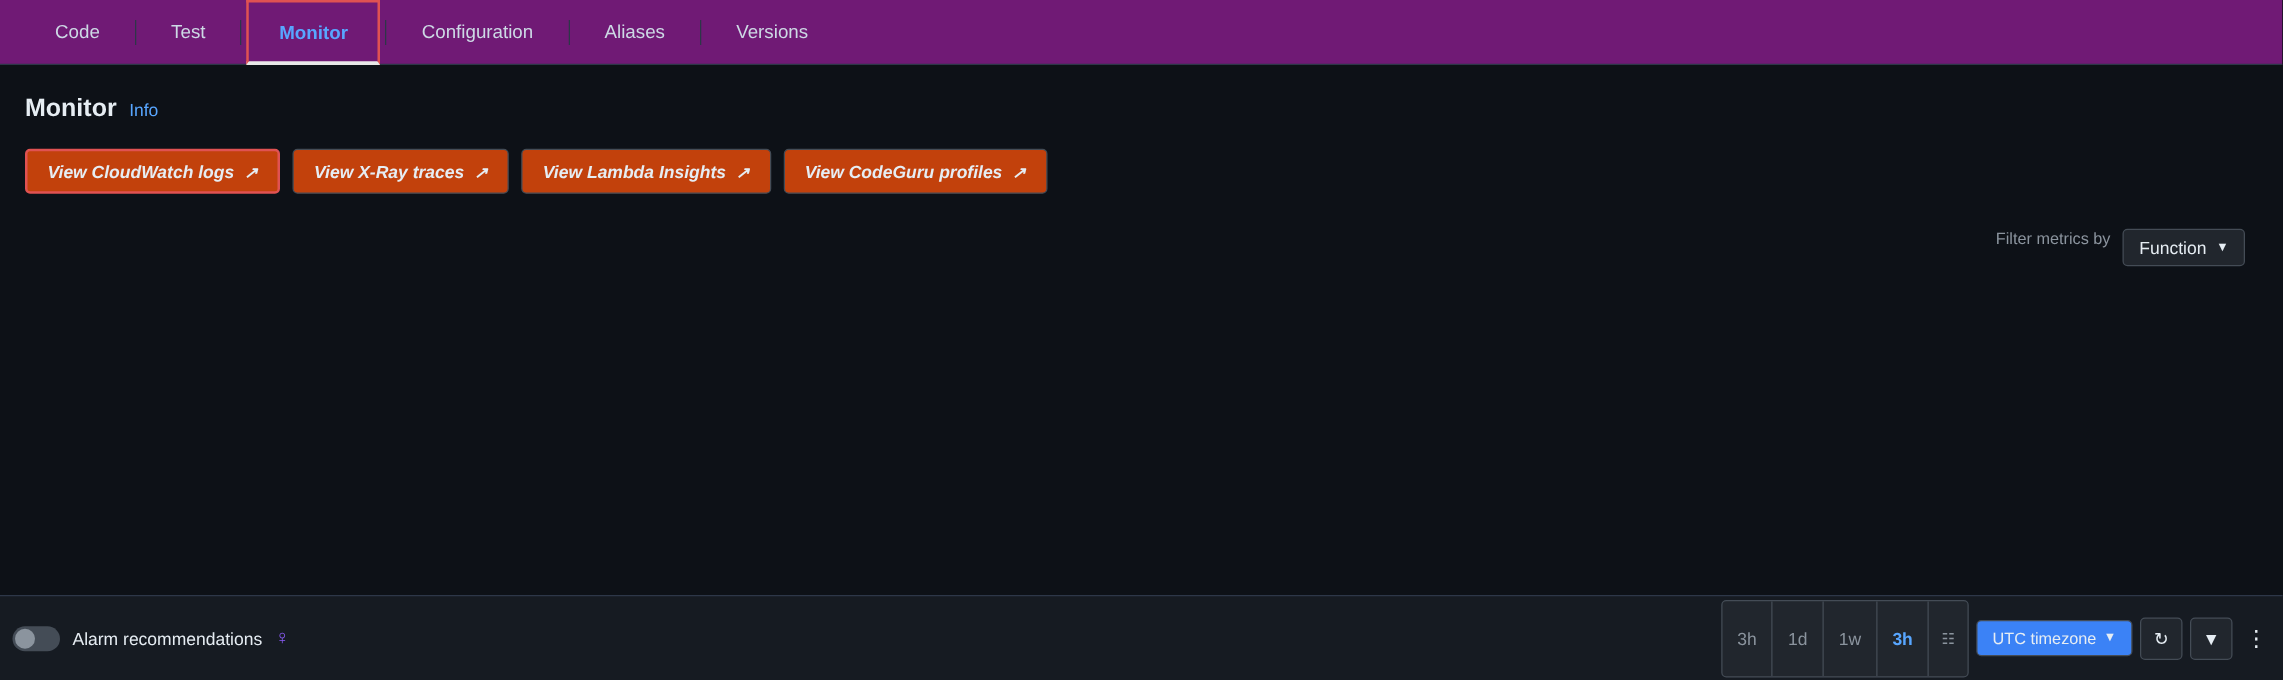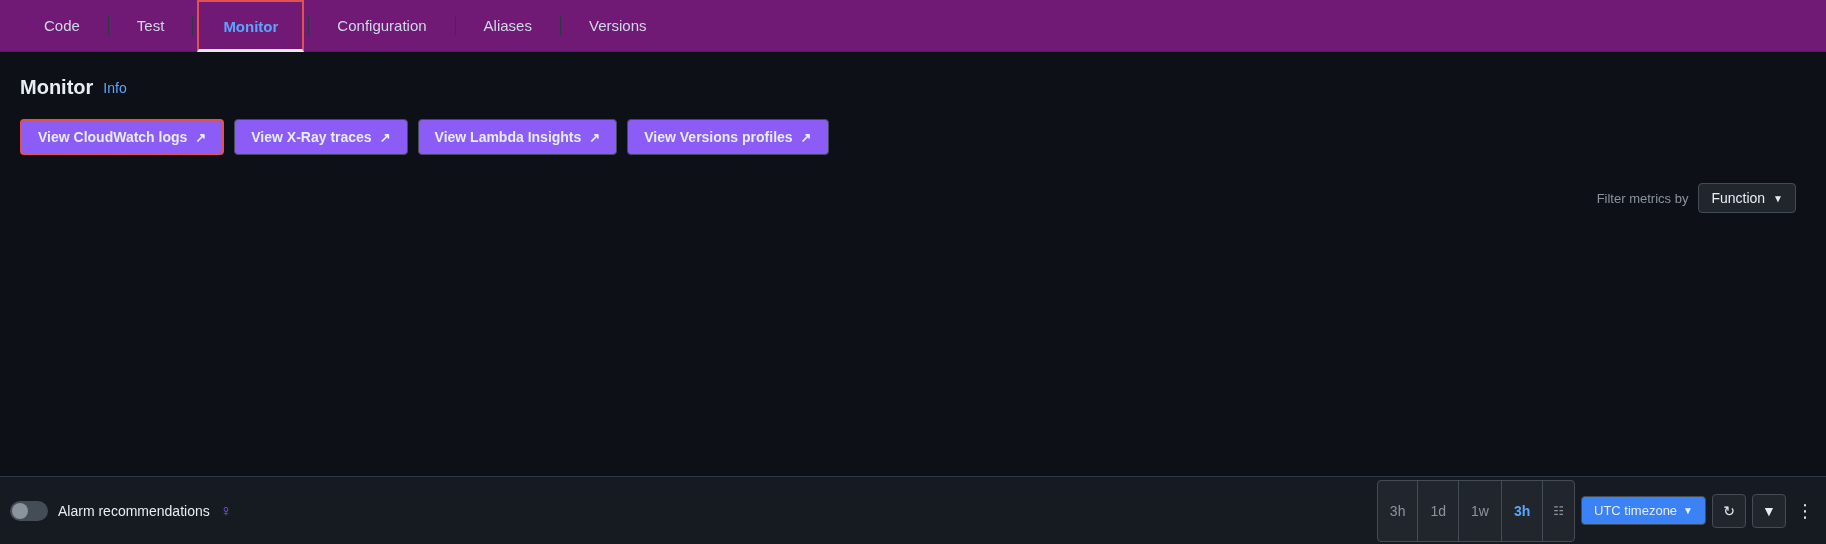--- a/index.html
+++ b/index.html
@@ -72,41 +72,42 @@
     .action-buttons {
       display: flex;
       gap: 10px;
       margin-bottom: 28px;
     }
     .action-btn {
       display: flex;
       align-items: center;
       gap: 8px;
       padding: 8px 16px;
-      background-color: #8b5cf6;
+      background-color: #c2410c;
       border: 1px solid #444c56;
       border-radius: 4px;
       color: #e6edf3;
       font-size: 14px;
       font-weight: 600;
       cursor: pointer;
       white-space: nowrap;
+      font-style: italic;
     }
     .action-btn.highlighted {
       border: 2px solid #e05252;
     }
     .external-icon {
       font-size: 13px;
       color: #e6edf3;
     }
 
     
     .filter-row {
       display: flex;
-      align-items: center;
+      align-items: flex-start;
       justify-content: flex-end;
       margin-bottom: 16px;
       padding-right: 10px;
     }
     .filter-label {
       color: #8b949e;
       margin-right: 10px;
       font-size: 13px;
     }
     .filter-select {
@@ -280,21 +281,21 @@
     </button>
     <button class="action-btn">
       <span>View X-Ray traces</span>
       <span class="external-icon">↗</span>
     </button>
     <button class="action-btn">
       <span>View Lambda Insights</span>
       <span class="external-icon">↗</span>
     </button>
     <button class="action-btn">
-      <span>View Versions profiles</span>
+      <span>View CodeGuru profiles</span>
       <span class="external-icon">↗</span>
     </button>
   </div>
 
   <div class="filter-row">
     <span class="filter-label">Filter metrics by</span>
     <div class="filter-select">
       <span>Function</span>
       <span class="dropdown-arrow">▼</span>
     </div>

